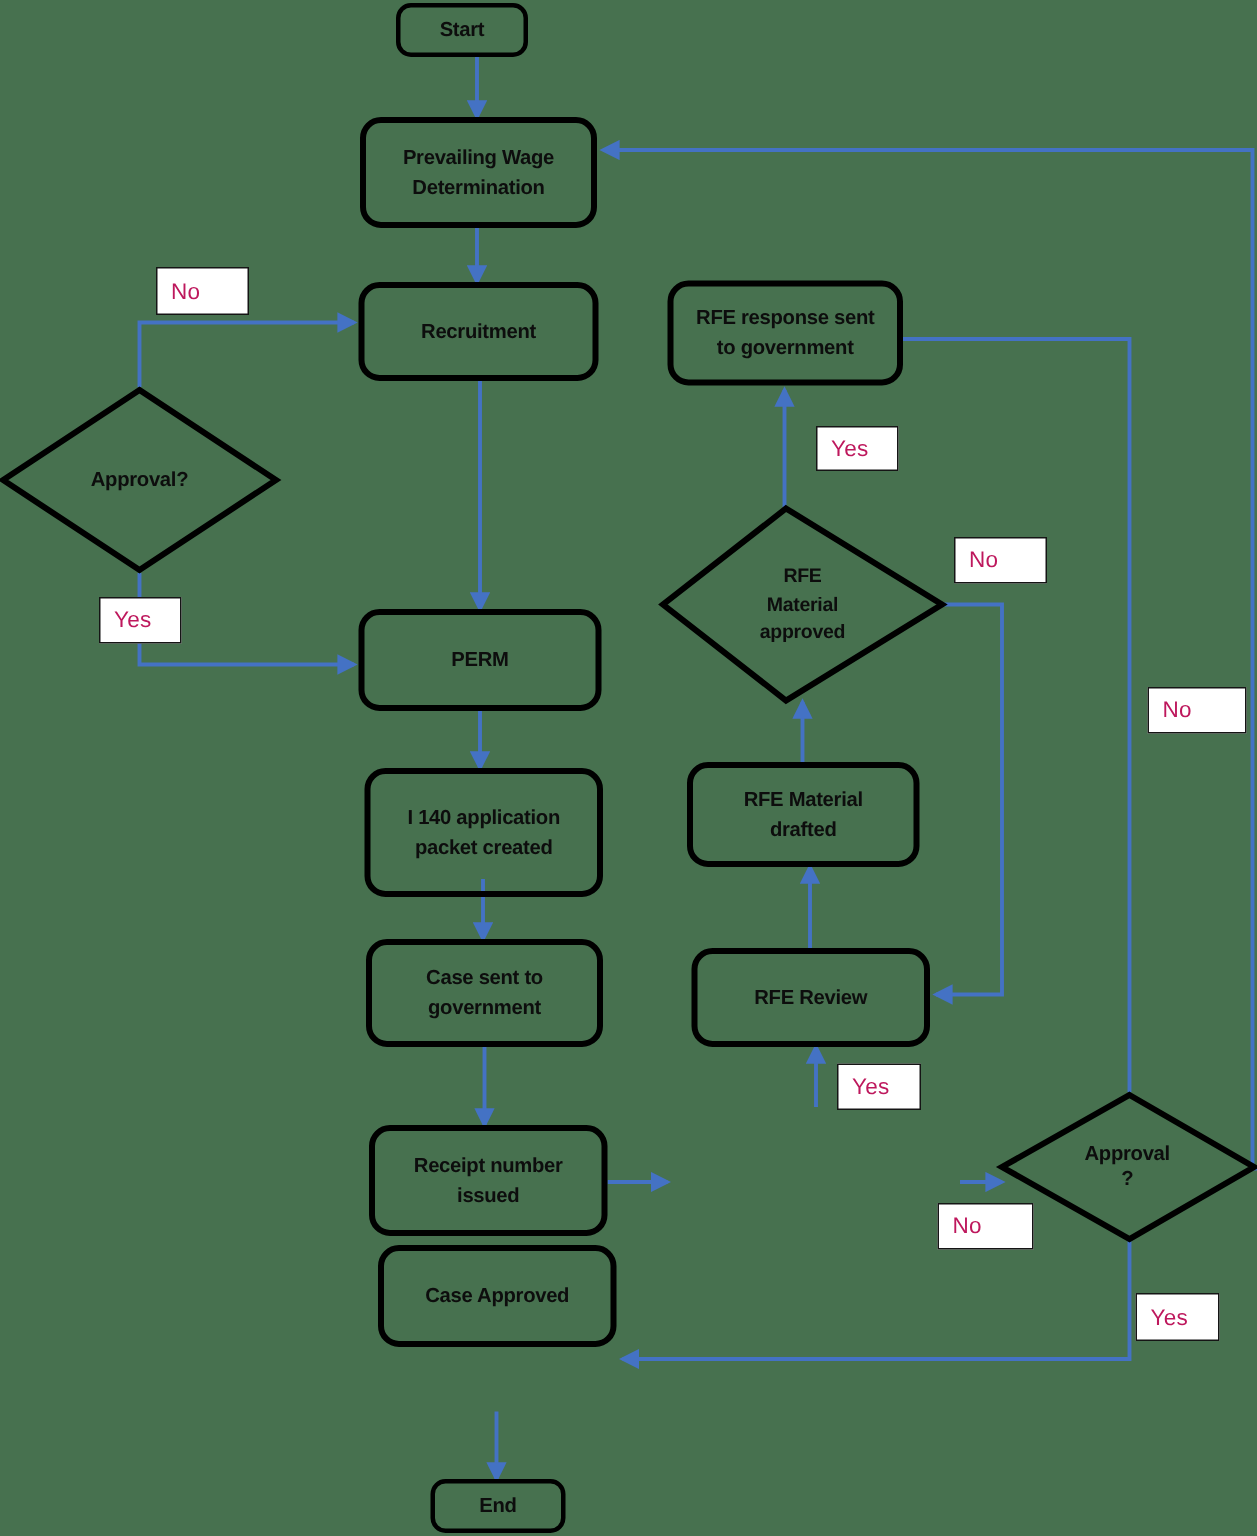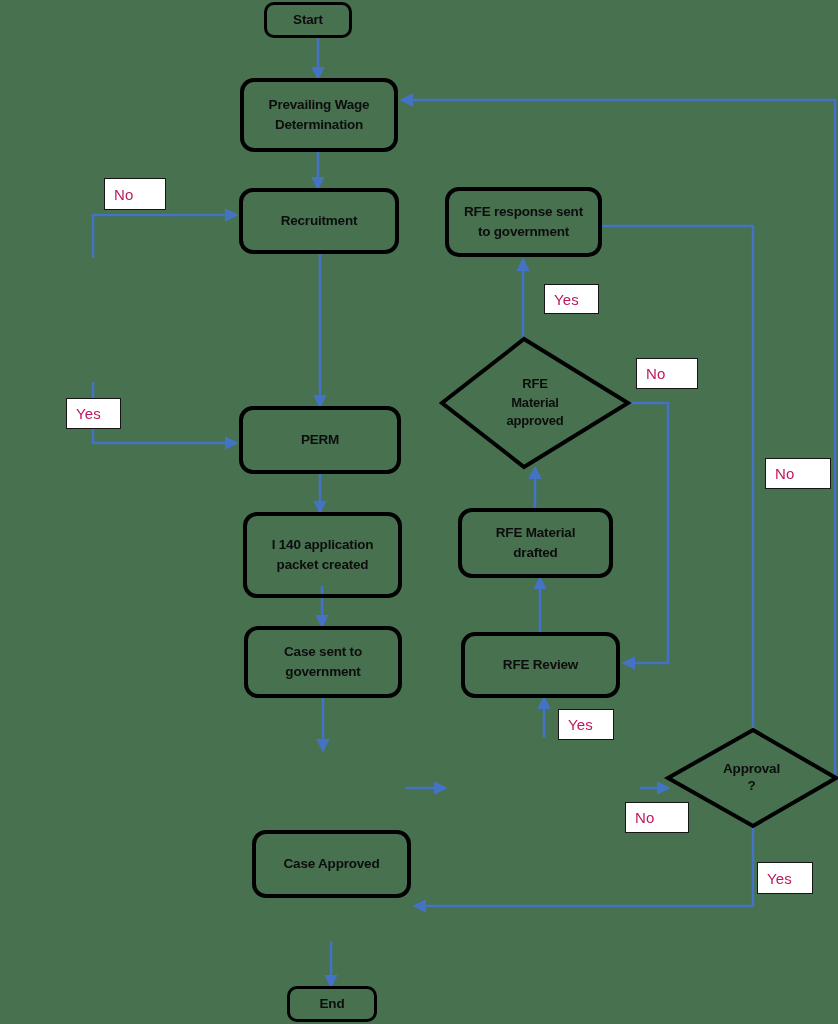--- a/index.html
+++ b/index.html
@@ -145,35 +145,45 @@
 
   <div class="node" style="left:239px; top:188px; width:160px; height:66px;">
     <span style="white-space:pre-line;">Recruitment</span>
   </div>
 
   <div class="node" style="left:240px; top:78px; width:158px; height:74px;">
     <span style="white-space:pre-line;">Prevailing Wage
 Determination</span>
   </div>
 
+  <div class="diamond-wrap" style="left:0px; top:258px; width:186px; height:124px;">
+    <svg width="186" height="124" viewBox="0 0 186 124" xmlns="http://www.w3.org/2000/svg">
+      <polygon points="93,2 184,62 93,122 2,62" fill="none" stroke="#000000" stroke-width="4"></polygon>
+    </svg>
+    <div class="diamond-label" style="white-space:pre-line;">Approval?</div>
+  </div>
 
   <div class="node" style="left:239px; top:406px; width:162px; height:68px;">
     <span style="white-space:pre-line;">PERM</span>
   </div>
 
   <div class="node" style="left:243px; top:512px; width:159px; height:86px;">
     <span style="white-space:pre-line;">I 140 application
 packet created</span>
   </div>
 
   <div class="node" style="left:244px; top:626px; width:158px; height:72px;">
     <span style="white-space:pre-line;">Case sent to
 government</span>
   </div>
 
+  <div class="node" style="left:246px; top:750px; width:159px; height:74px;">
+    <span style="white-space:pre-line;">Receipt number
+issued</span>
+  </div>
 
 
   <div class="node" style="left:461px; top:632px; width:159px; height:66px;">
     <span style="white-space:pre-line;">RFE Review</span>
   </div>
 
   <div class="node" style="left:458px; top:508px; width:155px; height:70px;align-items:center;">
     <span style="white-space:pre-line;">RFE Material
 drafted</span>
   </div>

